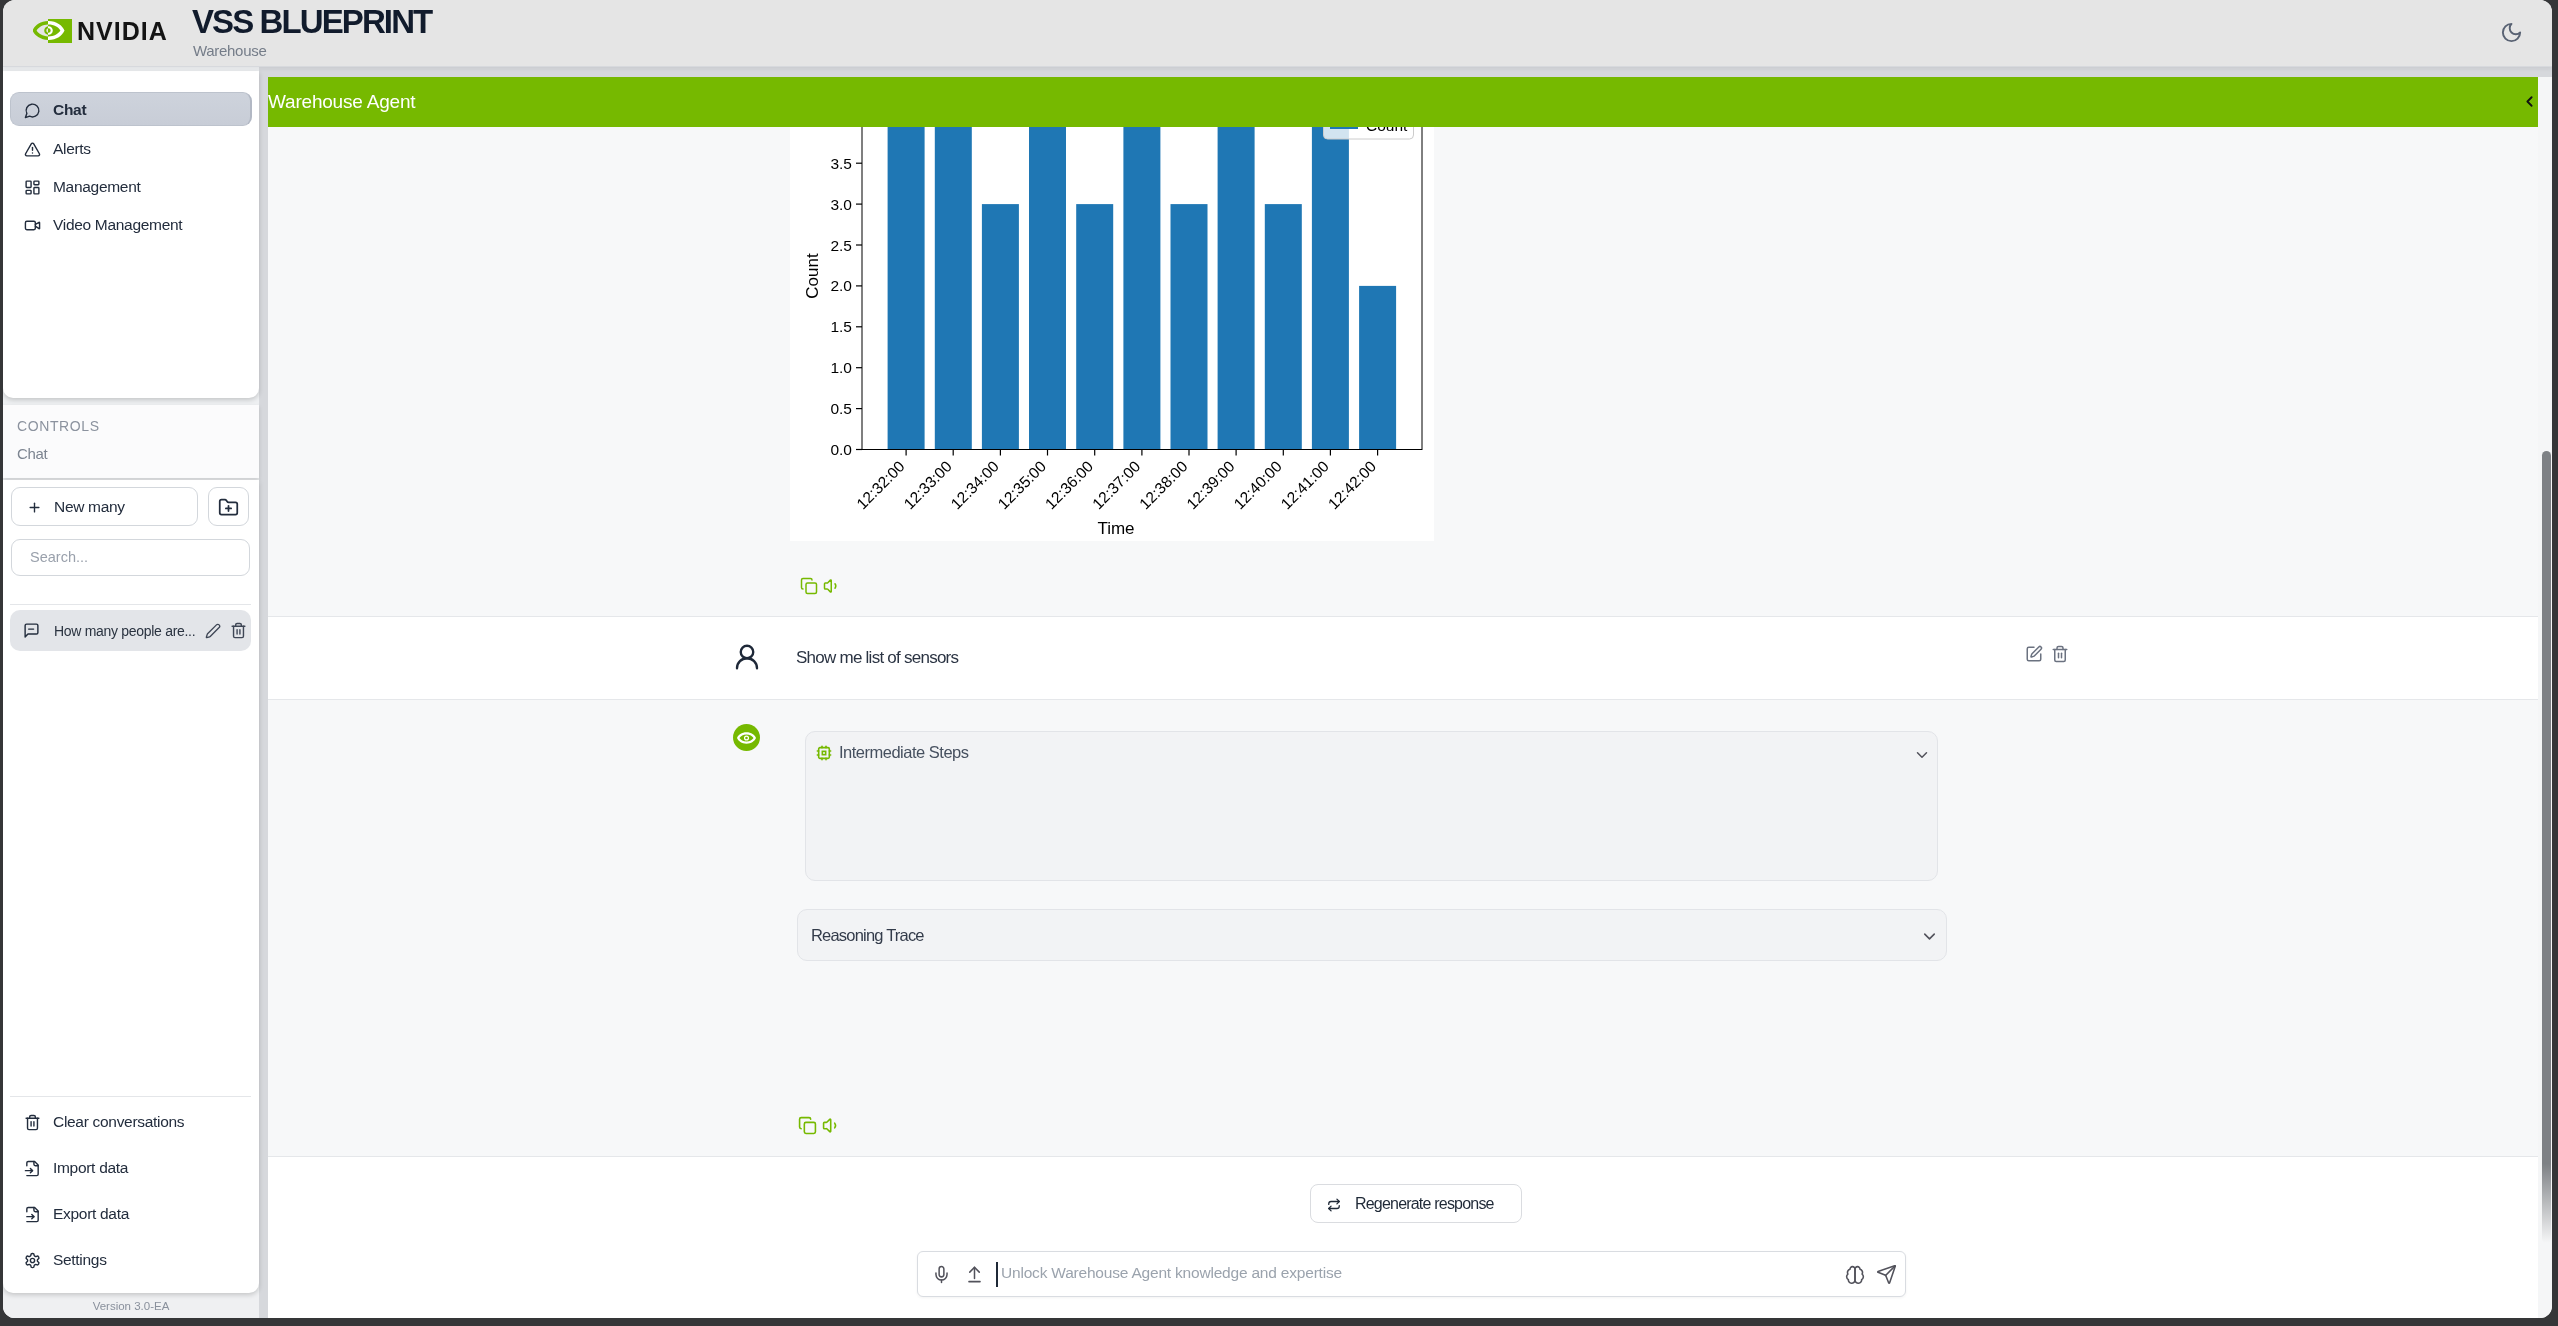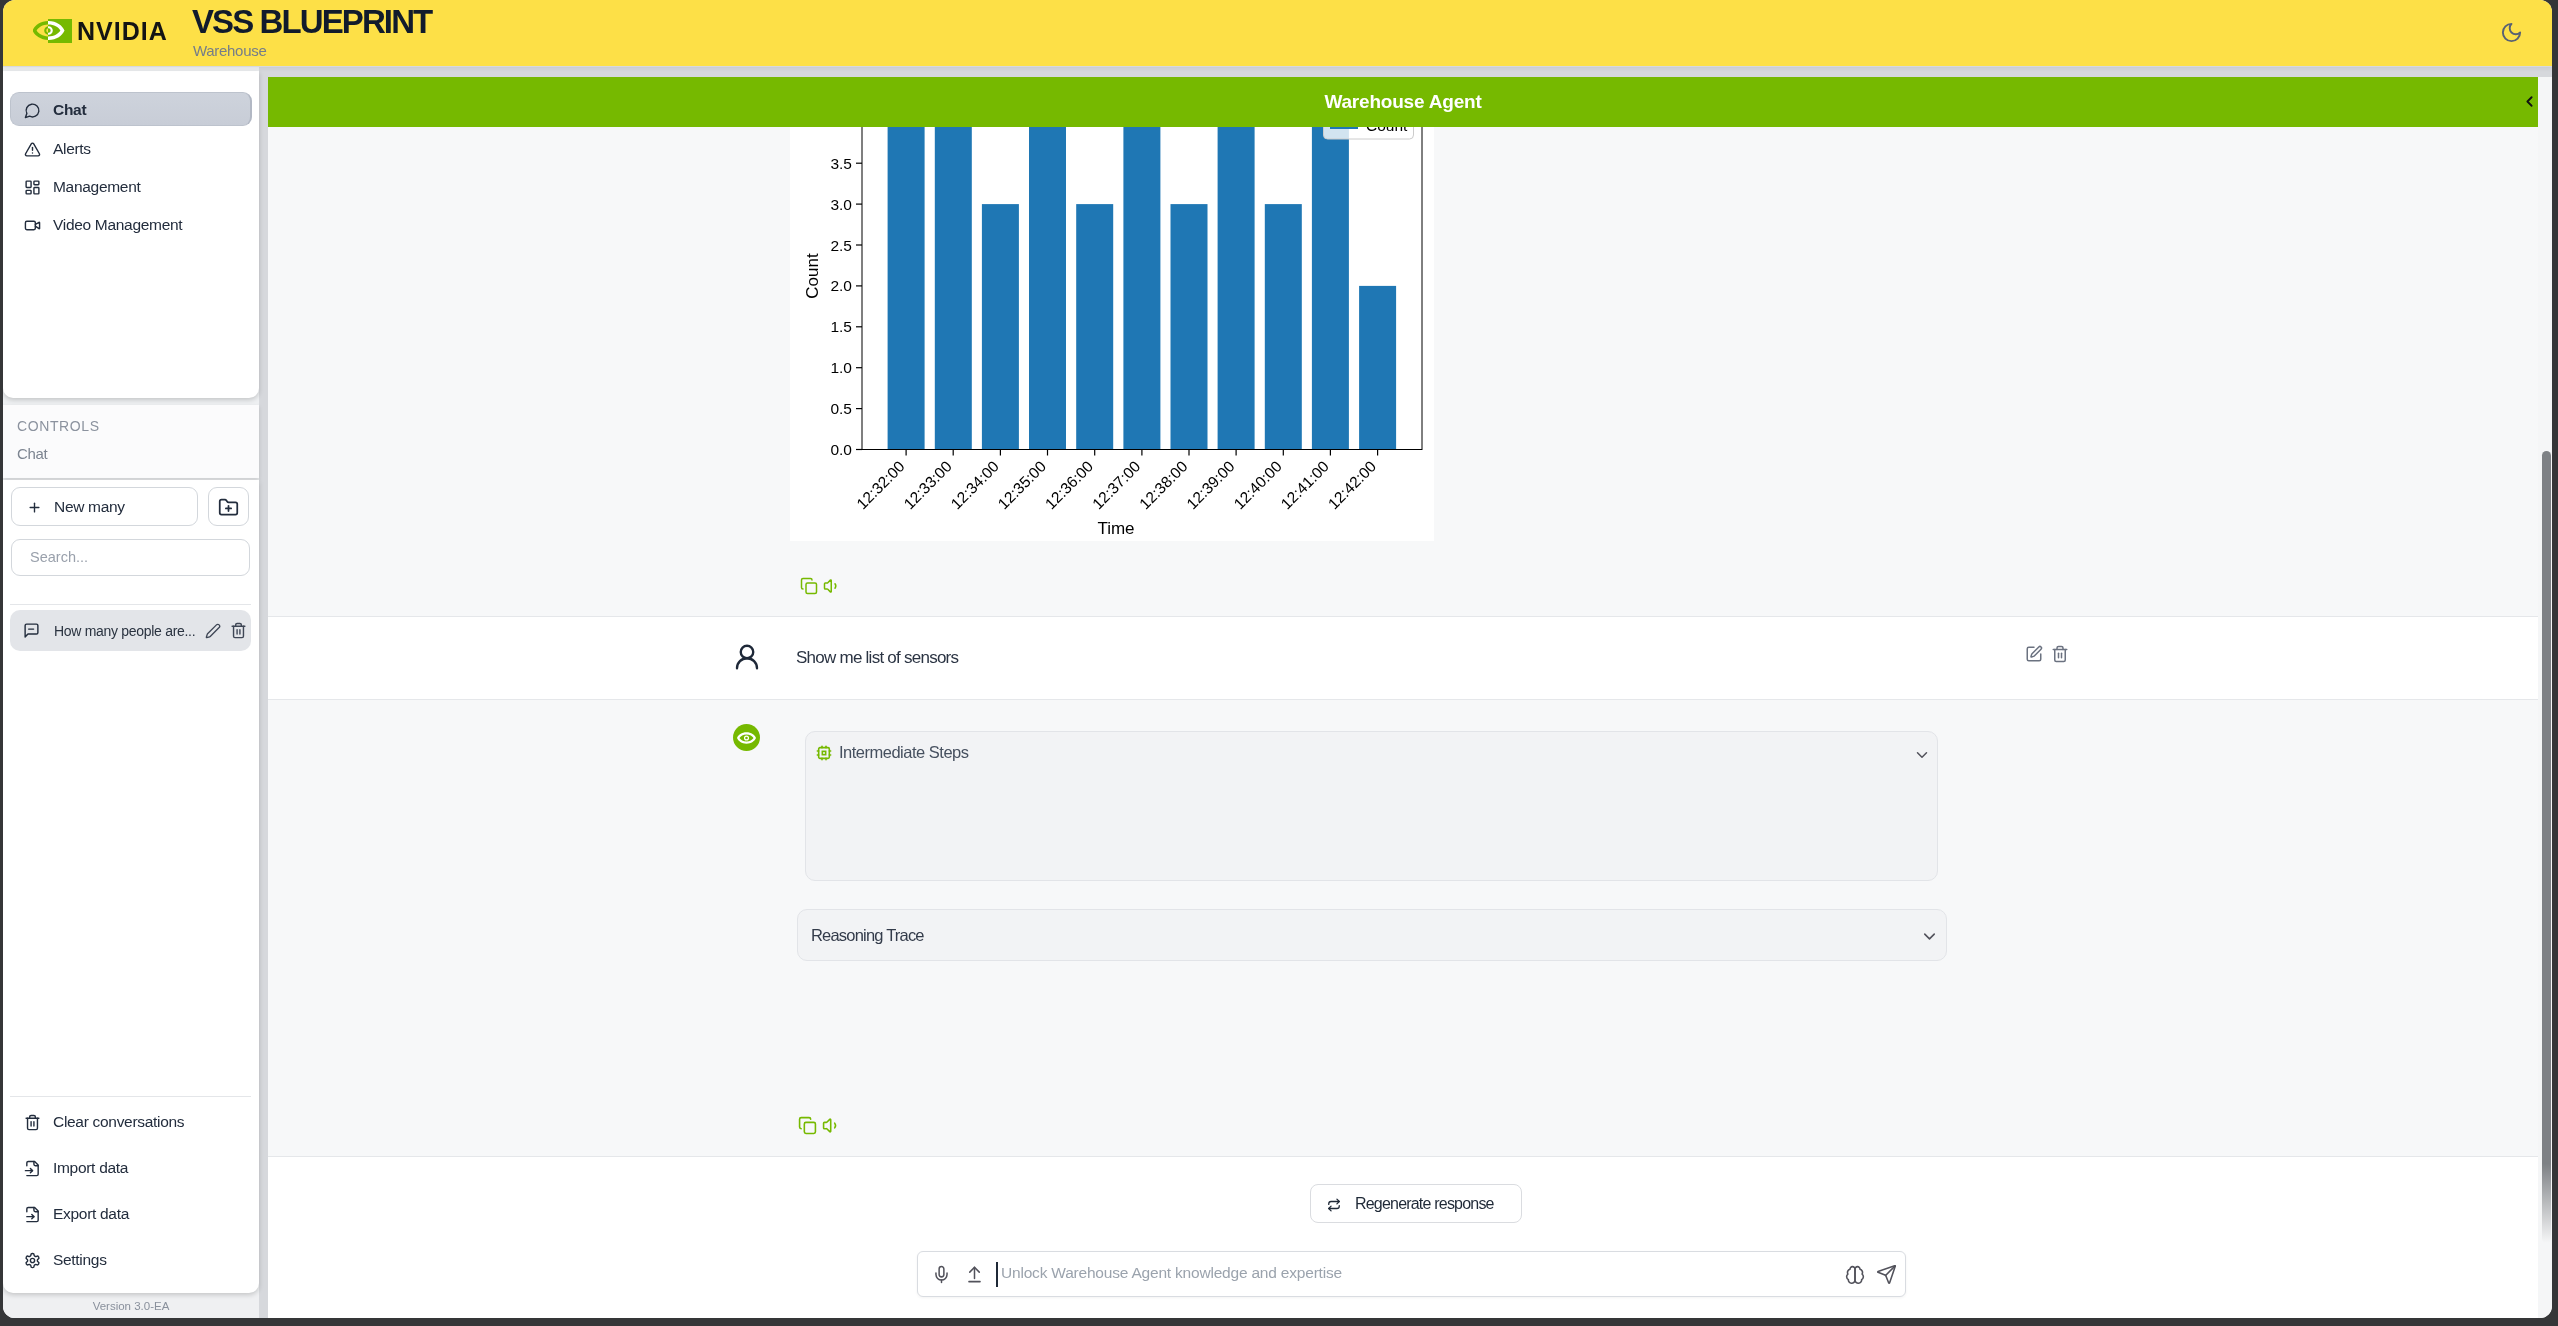--- a/index.html
+++ b/index.html
@@ -1,20 +1,20 @@
 <!DOCTYPE html>
 <html><head><meta charset="utf-8">
 <style>
 *{margin:0;padding:0;box-sizing:border-box}
 html,body{width:2558px;height:1326px;background:#353638;font-family:"Liberation Sans",sans-serif;overflow:hidden}
 #win{position:absolute;left:3px;top:0;width:2549px;height:1318px;background:#fff;border-radius:12px;overflow:hidden}
 .abs{position:absolute}
 svg{display:block}
 
-#hdr{position:absolute;left:0;top:0;width:2549px;height:67px;background:#fde047;border-bottom:1px solid #d7d9dd;box-shadow:0 2px 4px rgba(0,0,0,.06);z-index:30}
+#hdr{position:absolute;left:0;top:0;width:2549px;height:67px;background:#e5e5e5;border-bottom:1px solid #d7d9dd;box-shadow:0 2px 4px rgba(0,0,0,.06);z-index:30}
 #title{position:absolute;left:189px;top:3px;font-size:33px;font-weight:bold;color:#111b2c;letter-spacing:-1.9px}
 #subtitle{position:absolute;left:190px;top:42px;font-size:15px;color:#757d89;letter-spacing:-.3px}
 
 #stripTop{position:absolute;left:256px;top:67px;width:2293px;height:10px;background:#d6d8dc;z-index:5}
 #colLeft{position:absolute;left:256px;top:67px;width:9px;height:1251px;background:#d6d8dc;z-index:5}
 #sidebg{position:absolute;left:0;top:67px;width:256px;height:1251px;background:#eef0f2;z-index:4}
 #colRight{position:absolute;left:2535px;top:77px;width:14px;height:1241px;background:#f5f6f7;z-index:5}
 
 .scard{position:absolute;left:0;width:256px;background:#fff;z-index:10}
 #nav{top:71px;height:327px;border-radius:0 0 10px 10px;box-shadow:0 2px 5px rgba(0,0,0,.18)}
@@ -25,21 +25,21 @@
 
 #ctlhead{top:405px;height:73px;background:#fbfbfc;box-shadow:0 2px 4px rgba(0,0,0,.14)}
 #ctlhead .t1{position:absolute;left:14px;top:13px;font-size:14px;letter-spacing:.6px;color:#8b929e}
 #ctlhead .t2{position:absolute;left:14px;top:40px;font-size:15px;color:#7d8591;letter-spacing:-.3px}
 
 #ctls{top:480px;height:813px;border-radius:0 0 10px 10px;box-shadow:0 2px 5px rgba(0,0,0,.18);background:#fff}
 .btn{position:absolute;border:1.5px solid #d3d7dc;border-radius:9px;background:#fff}
 #verstrip{position:absolute;left:0;top:1293px;width:256px;height:25px;background:#eff0f2;z-index:9;font-size:11.5px;color:#89909c;text-align:center;line-height:26px}
 
 #chat{position:absolute;left:265px;top:77px;width:2270px;height:1241px;background:#fff;z-index:6}
-#greenbar{position:absolute;left:0;top:0;width:2270px;height:50px;background:#76b900;color:#fff;font-weight:bold;font-size:19px;text-align:center;line-height:49px;letter-spacing:-.2px}
+#greenbar{position:absolute;left:0;top:0;width:2270px;height:50px;background:#76b900;color:#fff;font-weight:normal;font-size:19px;text-align:left;line-height:49px;letter-spacing:-.2px}
 #row1{position:absolute;left:0;top:50px;width:2270px;height:490px;background:#f7f8f9;border-bottom:1px solid #e5e7ea}
 #row2{position:absolute;left:0;top:540px;width:2270px;height:83px;background:#fff;border-bottom:1px solid #e5e7ea}
 #row3{position:absolute;left:0;top:623px;width:2270px;height:457px;background:#f7f8f9;border-bottom:1px solid #e5e7ea}
 #footer{position:absolute;left:0;top:1080px;width:2270px;height:161px;background:#fff}
 #chartcard{position:absolute;left:522px;top:0px;width:644px;height:414px;background:#fff;overflow:hidden}
 .panel{position:absolute;background:#f3f4f6;border:1px solid #e2e4e8;border-radius:10px}
 .ptext{color:#46505f;font-size:16.5px;letter-spacing:-.5px;white-space:nowrap}
 #scrollthumb{position:absolute;left:2539px;top:451px;width:9px;height:792px;border-radius:5px;background:linear-gradient(to bottom,#7e8185 0%,#7e8185 90%,rgba(126,129,133,0) 100%);z-index:40}
 </style></head>
 <body>

